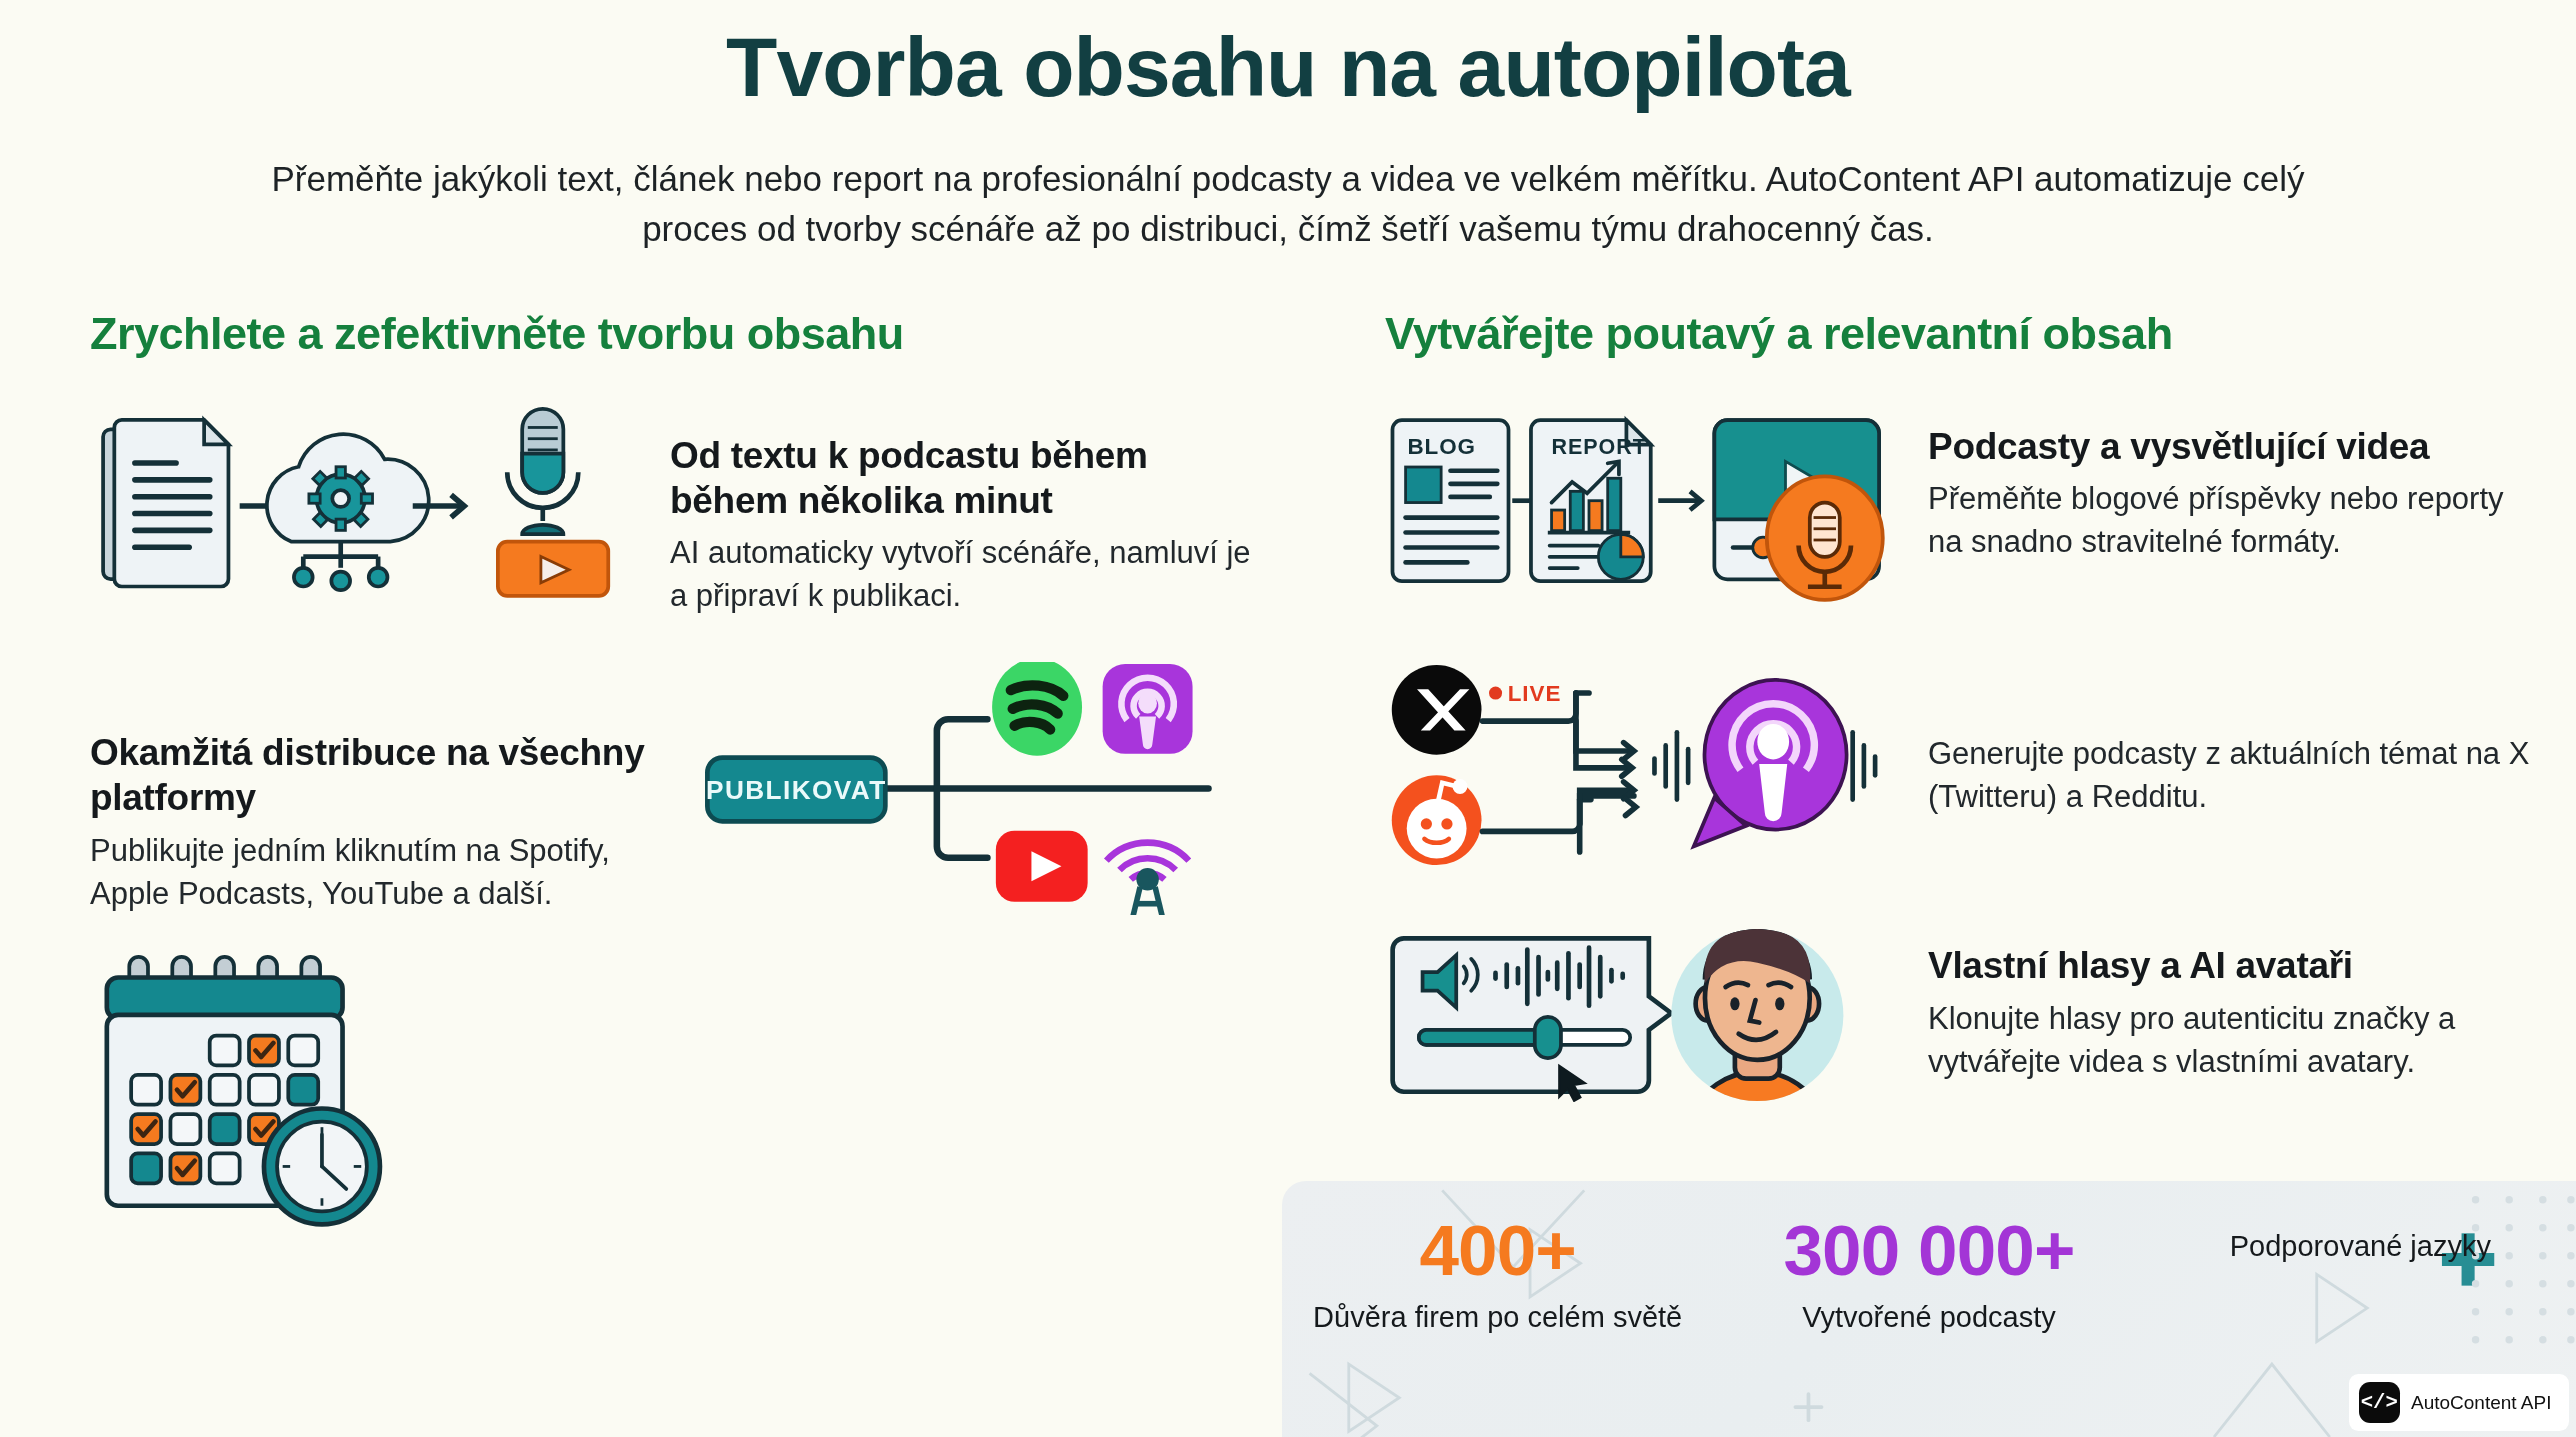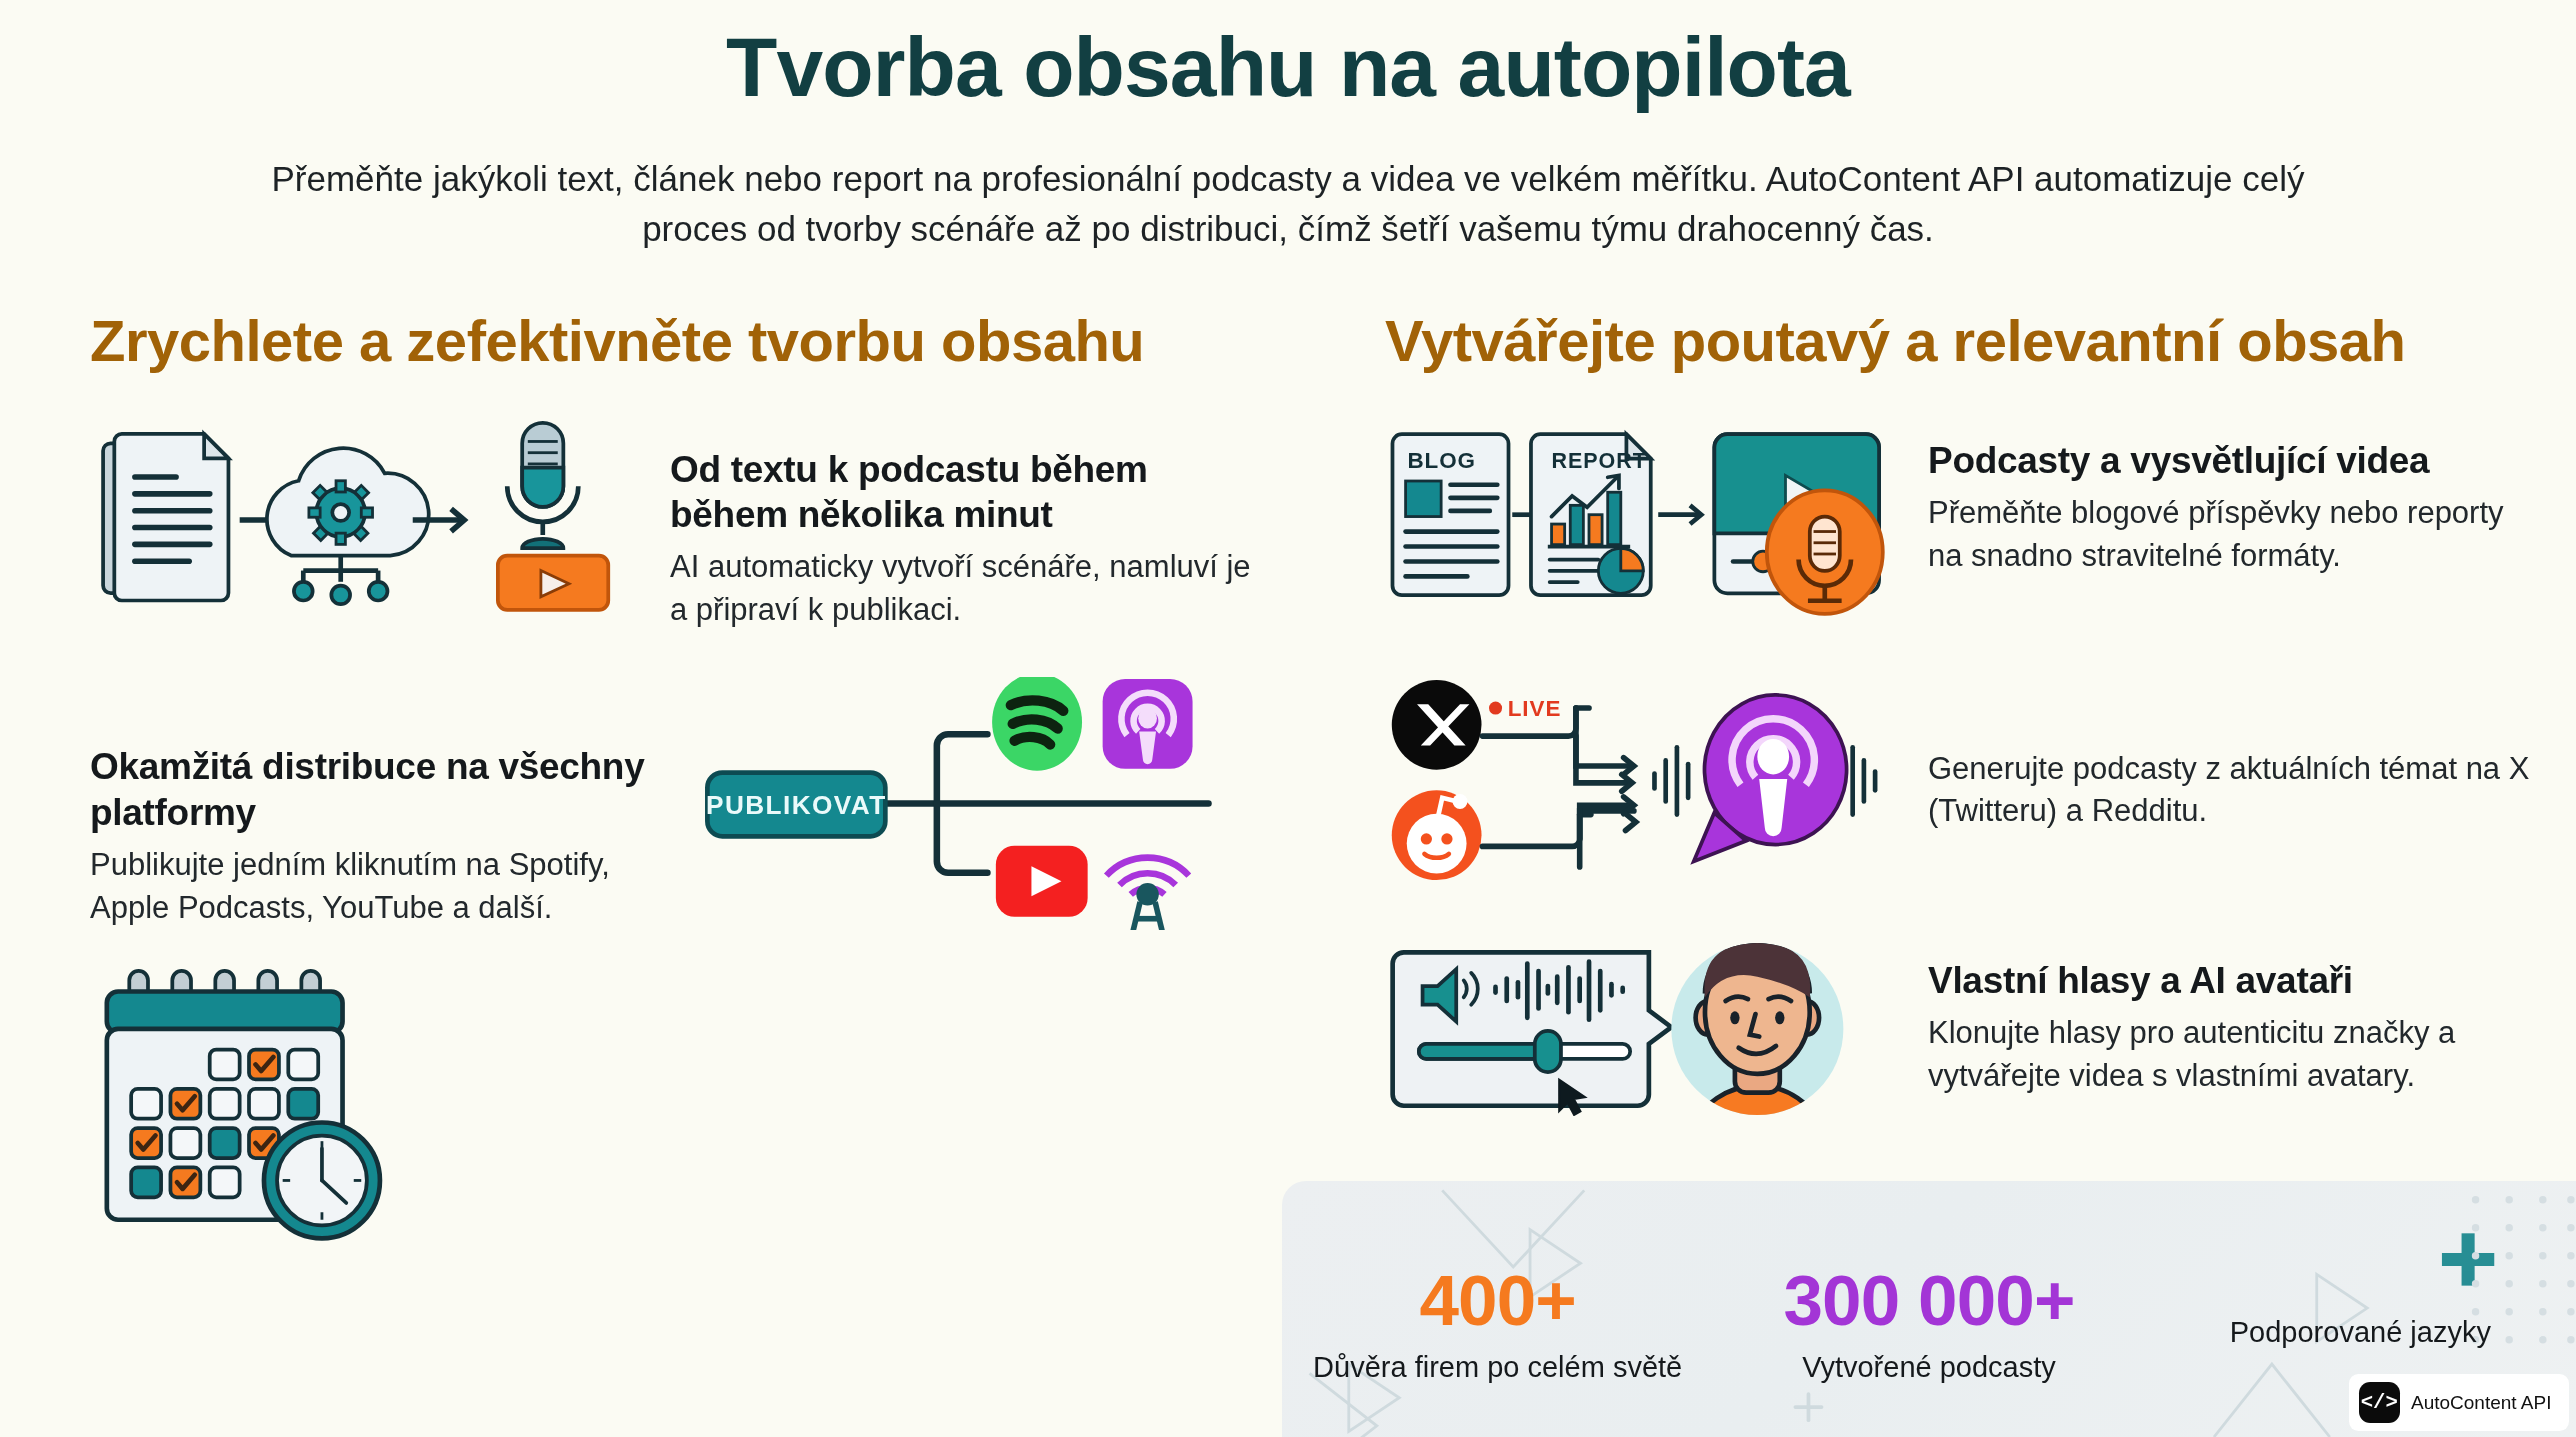--- a/index.html
+++ b/index.html
@@ -21,21 +21,21 @@
     position:absolute;top:154px;left:50%;transform:translateX(-50%);
     width:2041px;text-align:center;font-size:35px;line-height:1.42;
     color:#1d2225;
   }
 
   
   .col{position:absolute;top:309px;}
   .col-left{left:90px;width:1208px;}
   .col-right{left:1385px;width:1189px;}
   .col-head{
-    font-size:58px;font-weight:bold;color:#a16207;letter-spacing:-0.5px;
+    font-size:45px;font-weight:bold;color:#15803d;letter-spacing:-0.5px;
     margin:0 0 37px 0;line-height:1.1;
   }
 
   .feature{position:relative;display:flex;align-items:flex-start;}
   .feat-text h3{
     margin:0 0 9.4px 0;font-size:37px;font-weight:bold;color:#15191c;
     line-height:1.22;letter-spacing:-0.3px;
   }
   .feat-text p{
     margin:0;font-size:31px;line-height:1.38;color:#22282c;
@@ -68,21 +68,21 @@
 
   
   .stats{
     position:absolute;left:1282px;top:1181px;width:1294px;height:256px;
     border-top-left-radius:24px;
     background:linear-gradient(135deg,#eceff1 0%,#e9eef0 45%,#eef1f2 100%);
     overflow:hidden;
   }
   .stats-inner{
     position:relative;display:flex;height:100%;
-    align-items:center;padding-top:34px;box-sizing:border-box;
+    align-items:flex-start;padding-top:34px;box-sizing:border-box;
   }
   .stat{flex:1;text-align:center;position:relative;z-index:3;}
   .stat .num{font-size:71px;font-weight:bold;line-height:1;letter-spacing:-0.9px;}
   .stat .lbl{
     margin-top:13px;font-size:29px;line-height:1.3;color:#15191c;
   }
   .deco{position:absolute;z-index:1;pointer-events:none;}
 
   .brand{
     position:absolute;right:7.5px;bottom:5.6px;z-index:9;

